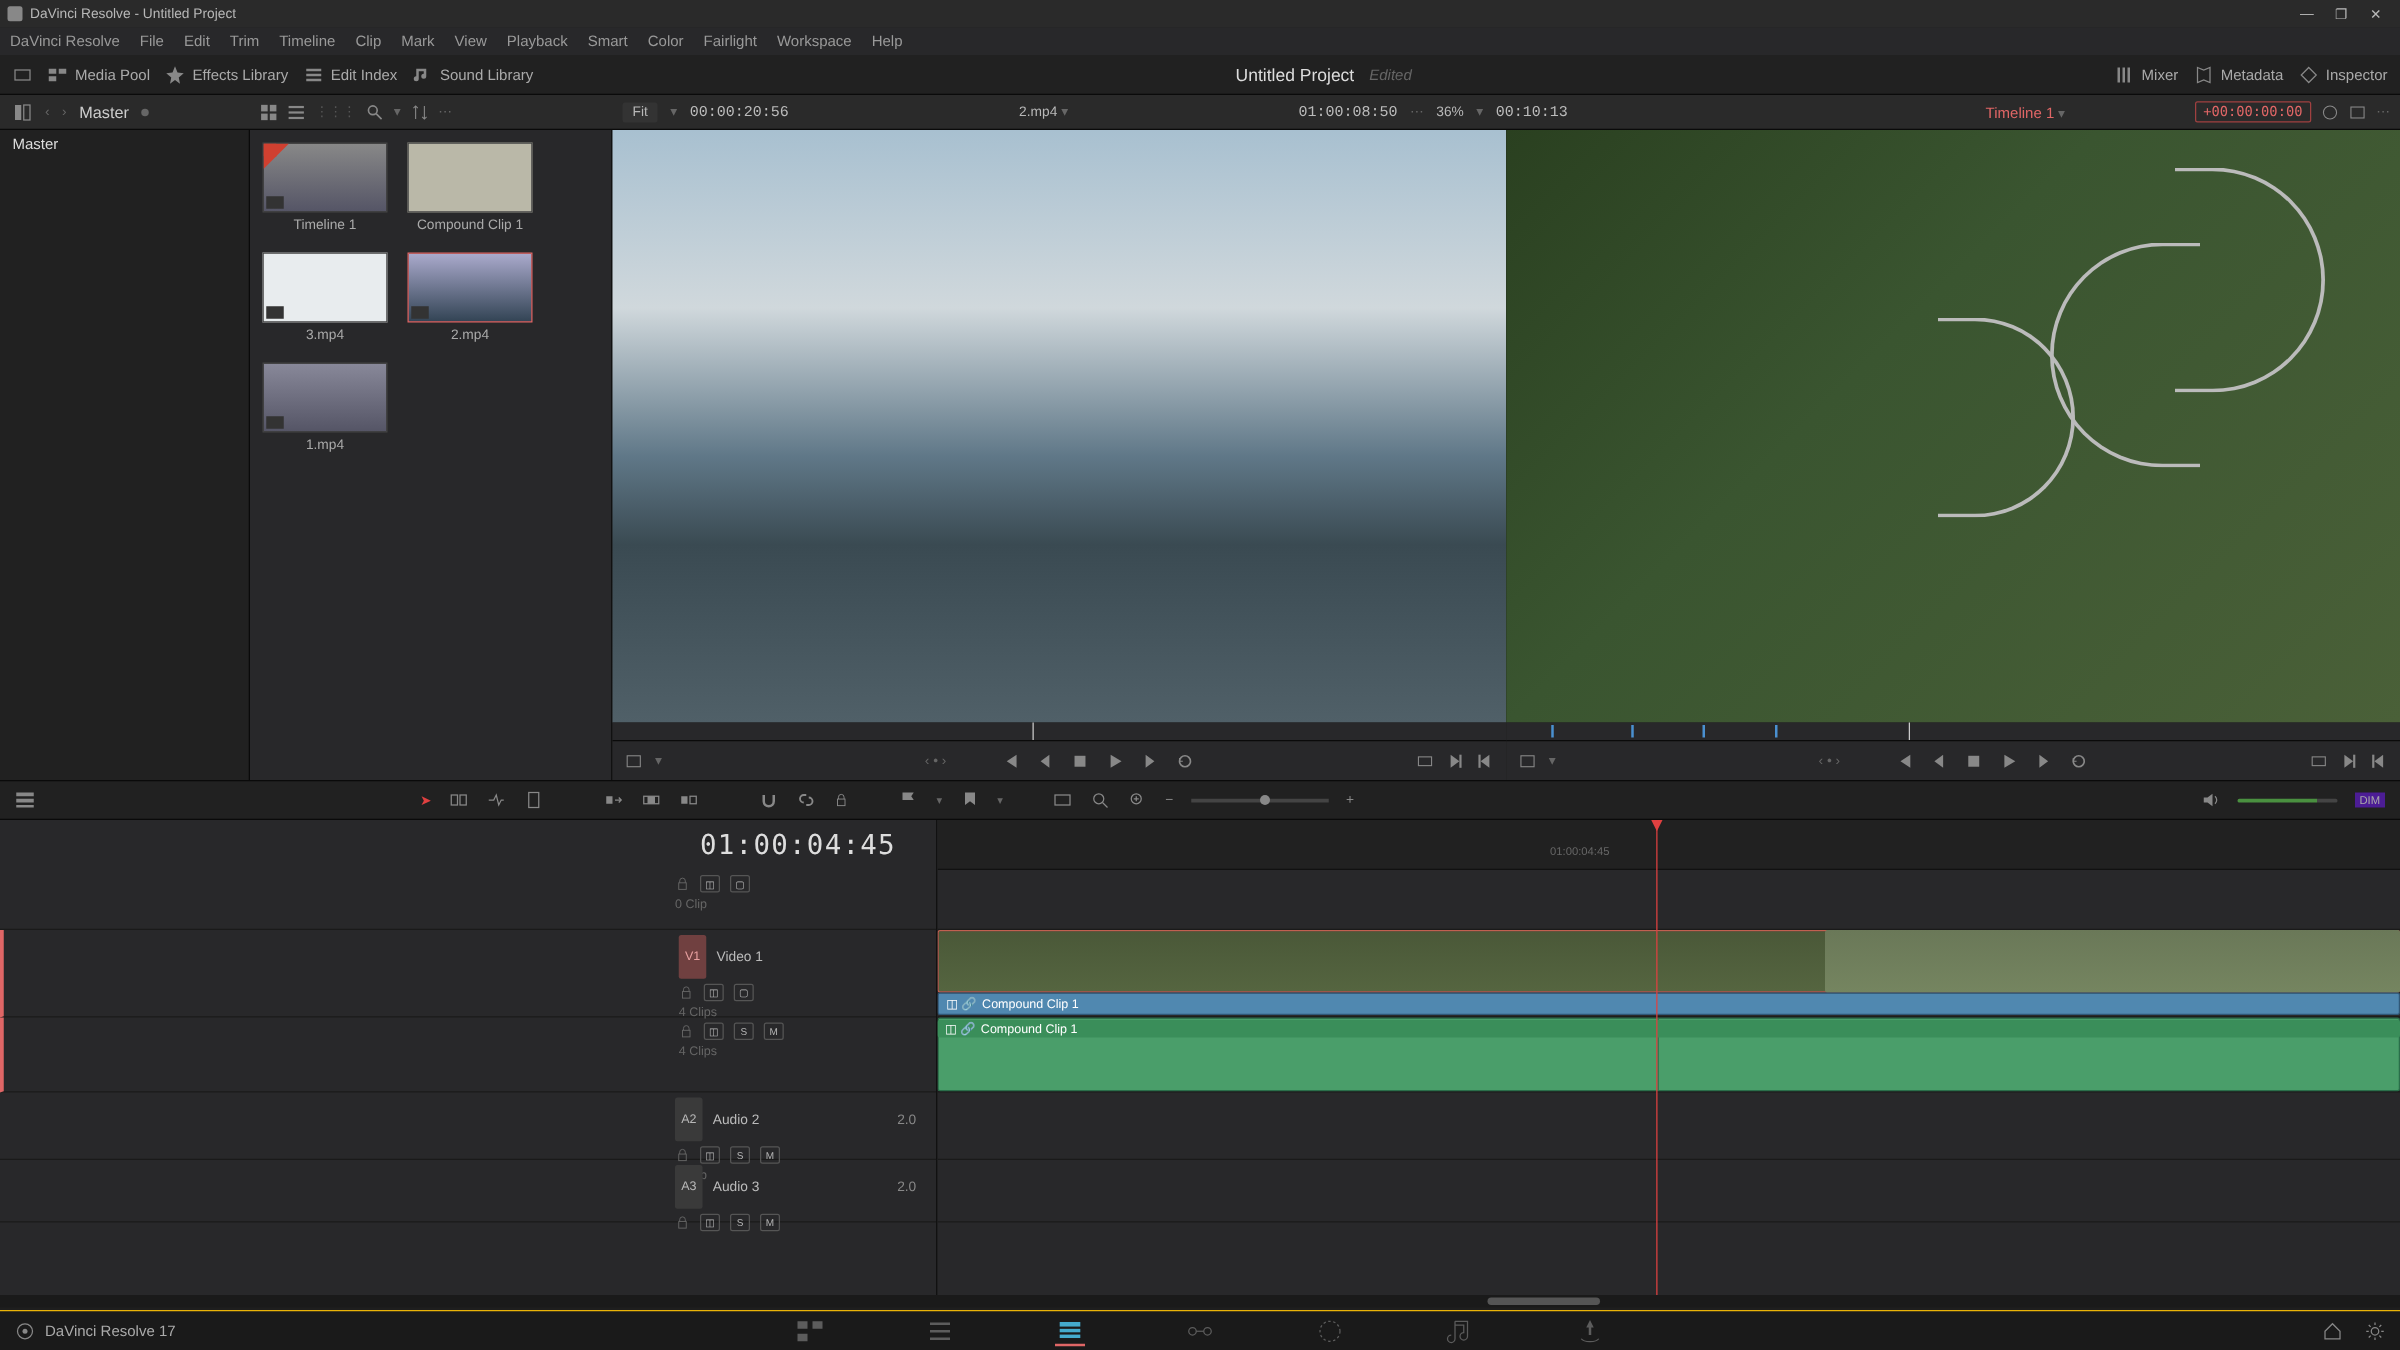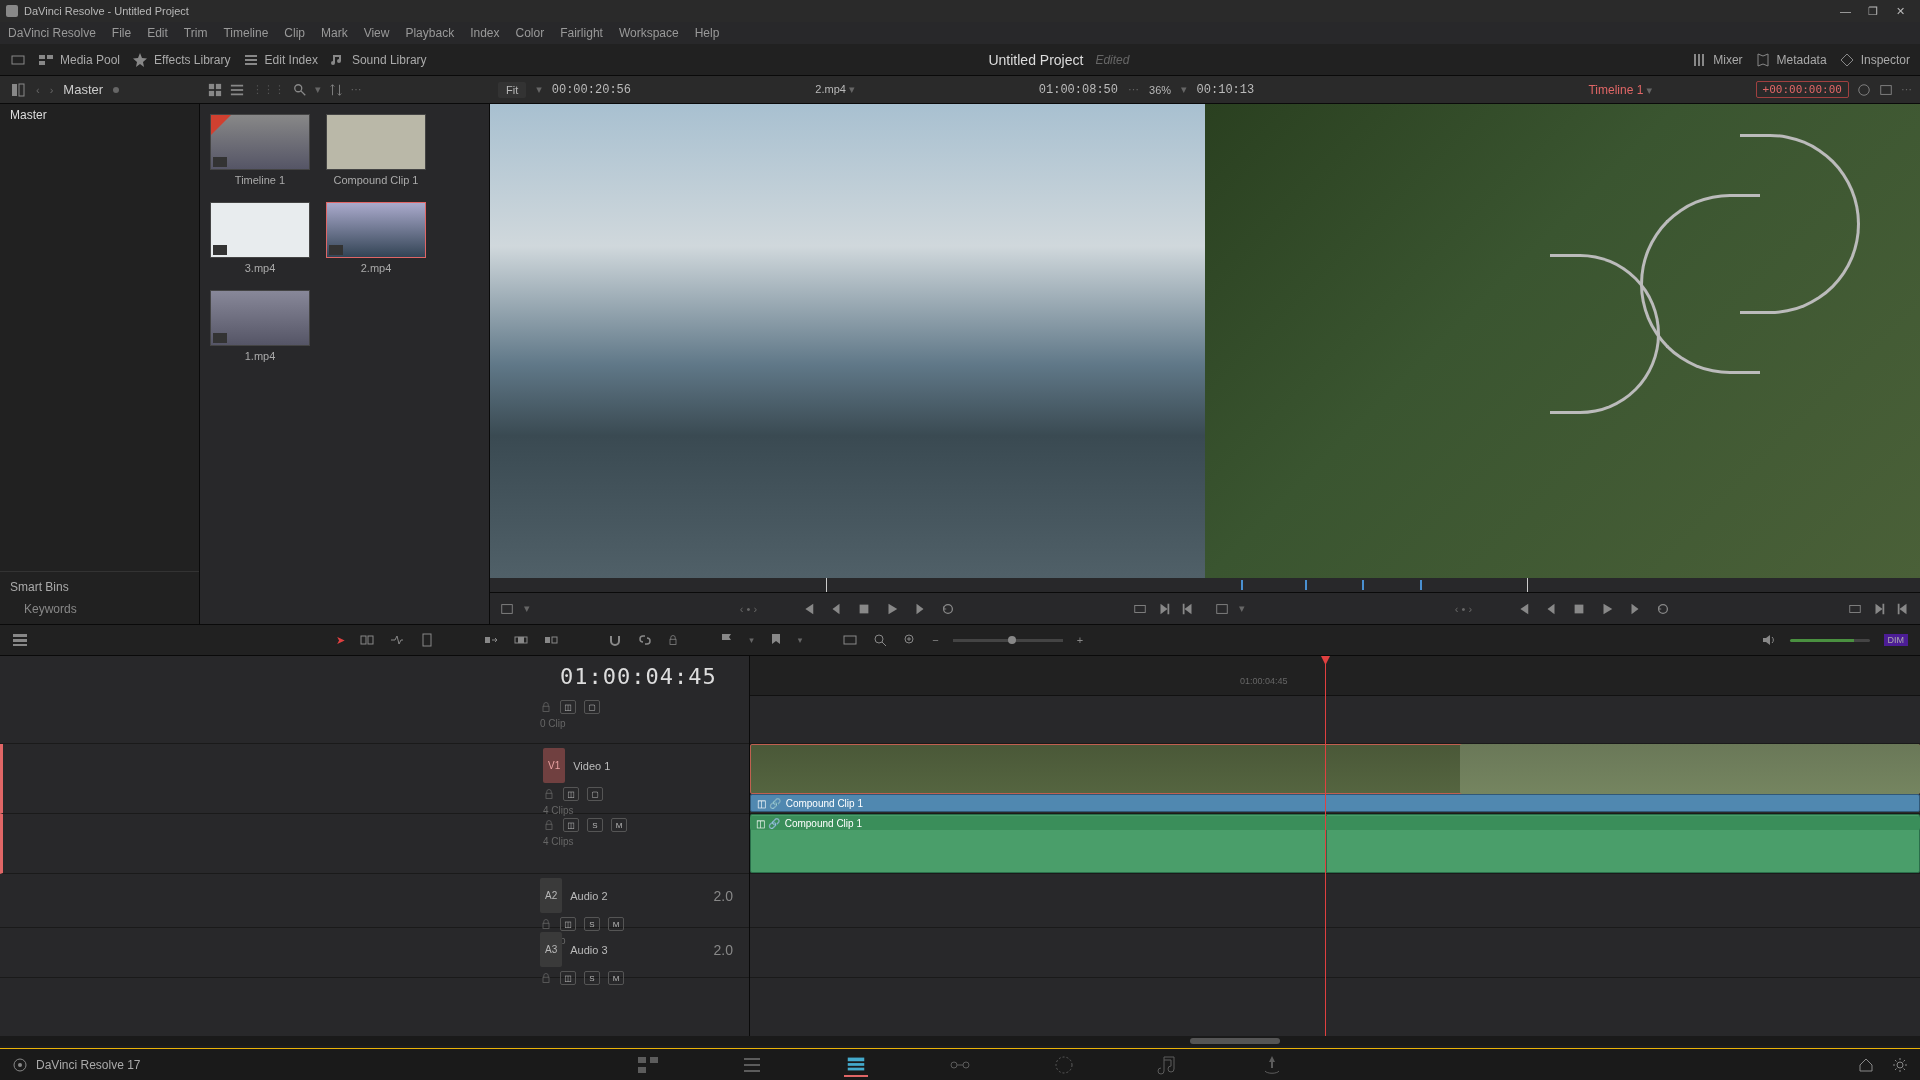--- a/index.html
+++ b/index.html
@@ -67,21 +67,21 @@
 .track-head.v1{height:70px;border-left:3px solid #e06666}
 .track-head.a1{height:60px;border-left:3px solid #e06666}
 .track-head.a2{height:54px}
 .track-head.a3{height:50px}
 .th-row{display:flex;align-items:center;gap:8px;font-size:11px}
 .th-tag{background:#3a3a3a;padding:12px 5px;border-radius:2px;font-size:10px}
 .th-tag.active{background:#704040;color:#e8a0a0}
 .th-name{color:#bbb}
 .th-sub{color:#666;font-size:10px}
 .th-btn{width:16px;height:14px;border:1px solid #555;border-radius:2px;font-size:8px;display:flex;align-items:center;justify-content:center}
-.th-ch{color:#888;font-size:14px;margin-left:auto;padding-right:6px}
+.th-ch{color:#888;font-size:11px;margin-left:auto;padding-right:6px}
 .track-content{flex:1;position:relative;background:#28282a;overflow:hidden}
 .ruler{height:40px;background:#212121;border-bottom:1px solid #111;position:relative}
 .playhead-tl{position:absolute;top:0;bottom:0;width:1px;background:#e04040;left:575px;z-index:10}
 .playhead-tl::before{content:'';position:absolute;top:-2px;left:-5px;width:11px;height:11px;background:#e04040;clip-path:polygon(0 0,100% 0,50% 100%)}
 .track-row{border-bottom:1px solid #1a1a1a;position:relative}
 .track-row.v2{height:48px}
 .track-row.v1{height:70px;background:#2a2a2a}
 .track-row.a1{height:60px}
 .track-row.a2{height:54px}
 .track-row.a3{height:50px}
@@ -121,21 +121,21 @@
 <div class="menu-bar">
   <span>DaVinci Resolve</span>
   <span>File</span>
   <span>Edit</span>
   <span>Trim</span>
   <span>Timeline</span>
   <span>Clip</span>
   <span>Mark</span>
   <span>View</span>
   <span>Playback</span>
-  <span>Index</span>
+  <span>Smart</span>
   <span>Color</span>
   <span>Fairlight</span>
   <span>Workspace</span>
   <span>Help</span>
 </div>
 
 <div class="tool-row">
   <div class="tool-group">
     <div class="tool-btn">
         <svg class="tool-icon" viewBox="0 0 16 16">
@@ -253,24 +253,20 @@
     <svg width="14" height="14" viewBox="0 0 16 16">
         <rect x="2" y="3" width="12" height="10" fill="none" stroke="#888"></rect>
       </svg>
     <span style="color:#666">⋯</span>
   </div>
 </div>
 
 <div class="main-area">
   <div class="media-panel">
     <div class="media-header">Master</div>
-    <div class="smart-bins">
-      <div class="hdr">Smart Bins</div>
-      <div class="item">Keywords</div>
-    </div>
   </div>
   <div class="thumb-area">
     <div class="thumb">
         <div class="thumb-img" style="background:linear-gradient(#888,#556)">
           <div style="position:absolute;top:0;left:0;border:10px solid transparent;border-top-color:#d04030;border-left-color:#d04030"></div>
           <div class="badge"></div>
         </div>
         <div class="thumb-label">Timeline 1</div>
       </div>
     <div class="thumb">

